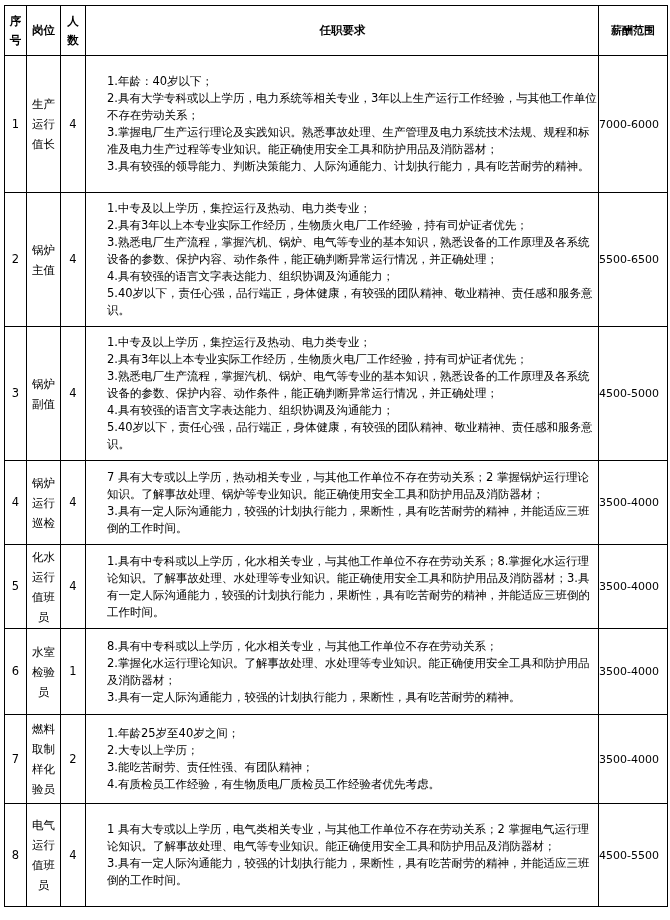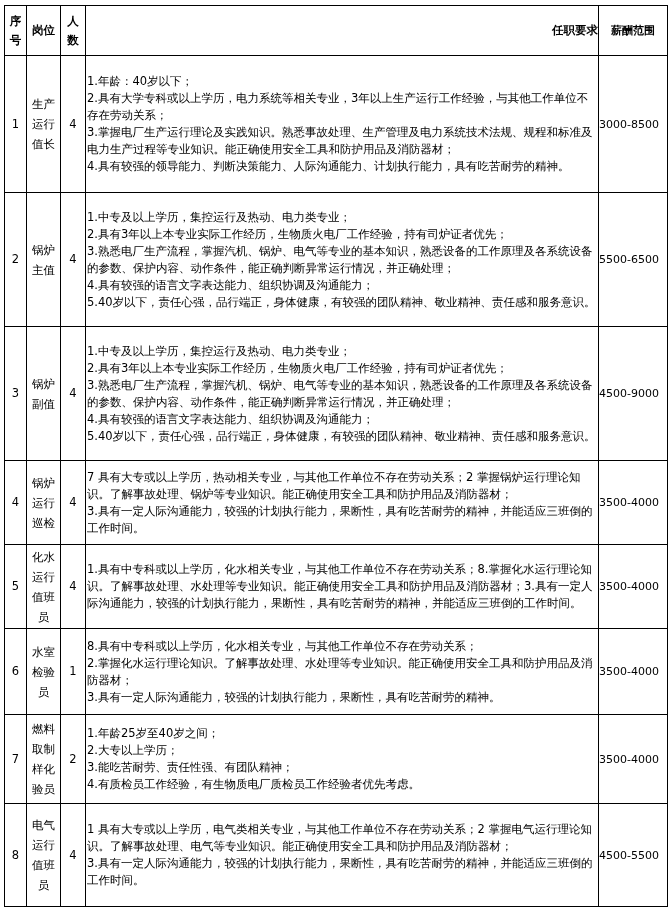--- a/index.html
+++ b/index.html
@@ -15,57 +15,57 @@
   }
   th { font-weight: bold; font-size: 12px; }
   .c-no { width: 21px; text-align: center; }
   .c-pos { width: 33px; text-align: center; }
   .c-cnt { width: 24px; text-align: center; }
   .c-req { width: 511px; text-align: left; padding-left: 1px !important; }
   .c-sal { width: 68px; font-size: 11px !important; }
   .hdr th { height: 49px; }
   .stack { display: block; line-height: 19px; }
   .pos-cell span { display: block; line-height: 20px; }
-  .req-line { display: block; }
+  .req-line { display: block; margin-left: 20px; }
 </style>
 </head>
 <body>
 
 <table class="jobs">
   <thead>
     <tr class="hdr">
       <th class="c-no">
         <span class="stack">序</span>
         <span class="stack">号</span>
       </th>
       <th class="c-pos">岗位</th>
       <th class="c-cnt">
         <span class="stack">人</span>
         <span class="stack">数</span>
       </th>
-      <th class="c-req" style="text-align:right">任职要求</th>
+      <th class="c-req" style="text-align:center">任职要求</th>
       <th class="c-sal">薪酬范围</th>
     </tr>
   </thead>
   <tbody id="rows">
       <tr style="height: 137px;">
         <td class="c-no">1</td>
         <td class="c-pos pos-cell">
           <span>生产</span>
           <span>运行</span>
           <span>值长</span>
         </td>
         <td class="c-cnt">4</td>
         <td class="c-req">
           <span class="req-line">1.年龄：40岁以下；</span>
           <span class="req-line">2.具有大学专科或以上学历，电力系统等相关专业，3年以上生产运行工作经验，与其他工作单位不存在劳动关系；</span>
           <span class="req-line">3.掌握电厂生产运行理论及实践知识。熟悉事故处理、生产管理及电力系统技术法规、规程和标准及电力生产过程等专业知识。能正确使用安全工具和防护用品及消防器材；</span>
-          <span class="req-line">4.具有较强的领导能力、判断决策能力、人际沟通能力、计划执行能力，具有吃苦耐劳的精神。</span>
+          <span class="req-line">3.具有较强的领导能力、判断决策能力、人际沟通能力、计划执行能力，具有吃苦耐劳的精神。</span>
         </td>
-        <td class="c-sal">3000-8500</td>
+        <td class="c-sal">7000-6000</td>
       </tr>
       <tr style="height: 134px;">
         <td class="c-no">2</td>
         <td class="c-pos pos-cell">
           <span>锅炉</span>
           <span>主值</span>
         </td>
         <td class="c-cnt">4</td>
         <td class="c-req">
           <span class="req-line">1.中专及以上学历，集控运行及热动、电力类专业；</span>
@@ -83,21 +83,21 @@
           <span>副值</span>
         </td>
         <td class="c-cnt">4</td>
         <td class="c-req">
           <span class="req-line">1.中专及以上学历，集控运行及热动、电力类专业；</span>
           <span class="req-line">2.具有3年以上本专业实际工作经历，生物质火电厂工作经验，持有司炉证者优先；</span>
           <span class="req-line">3.熟悉电厂生产流程，掌握汽机、锅炉、电气等专业的基本知识，熟悉设备的工作原理及各系统设备的参数、保护内容、动作条件，能正确判断异常运行情况，并正确处理；</span>
           <span class="req-line">4.具有较强的语言文字表达能力、组织协调及沟通能力；</span>
           <span class="req-line">5.40岁以下，责任心强，品行端正，身体健康，有较强的团队精神、敬业精神、责任感和服务意识。</span>
         </td>
-        <td class="c-sal">4500-9000</td>
+        <td class="c-sal">4500-5000</td>
       </tr>
       <tr style="height: 84px;">
         <td class="c-no">4</td>
         <td class="c-pos pos-cell">
           <span>锅炉</span>
           <span>运行</span>
           <span>巡检</span>
         </td>
         <td class="c-cnt">4</td>
         <td class="c-req">

